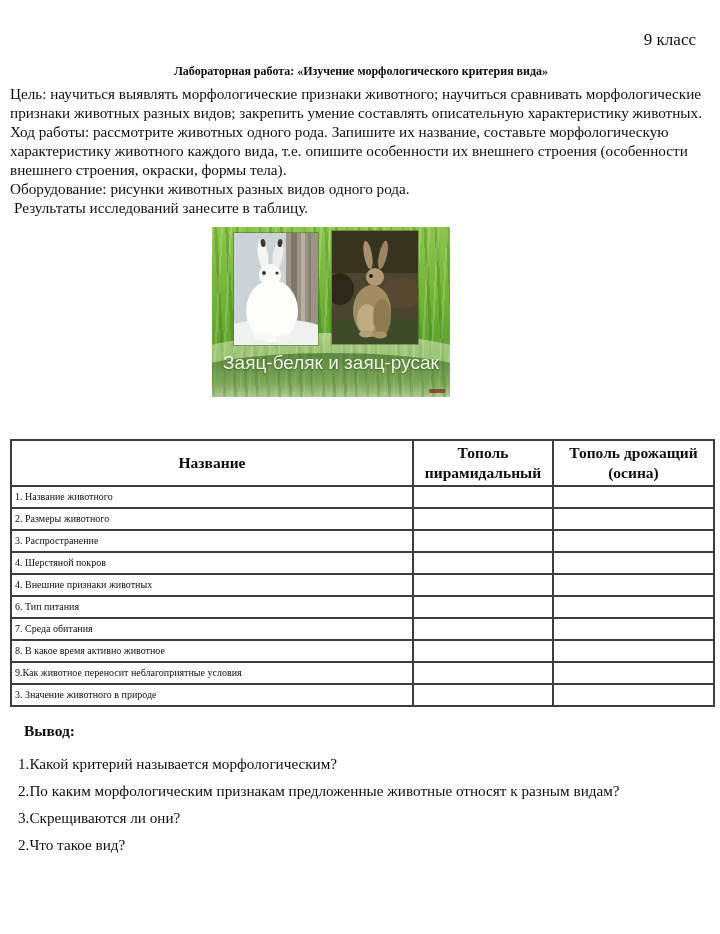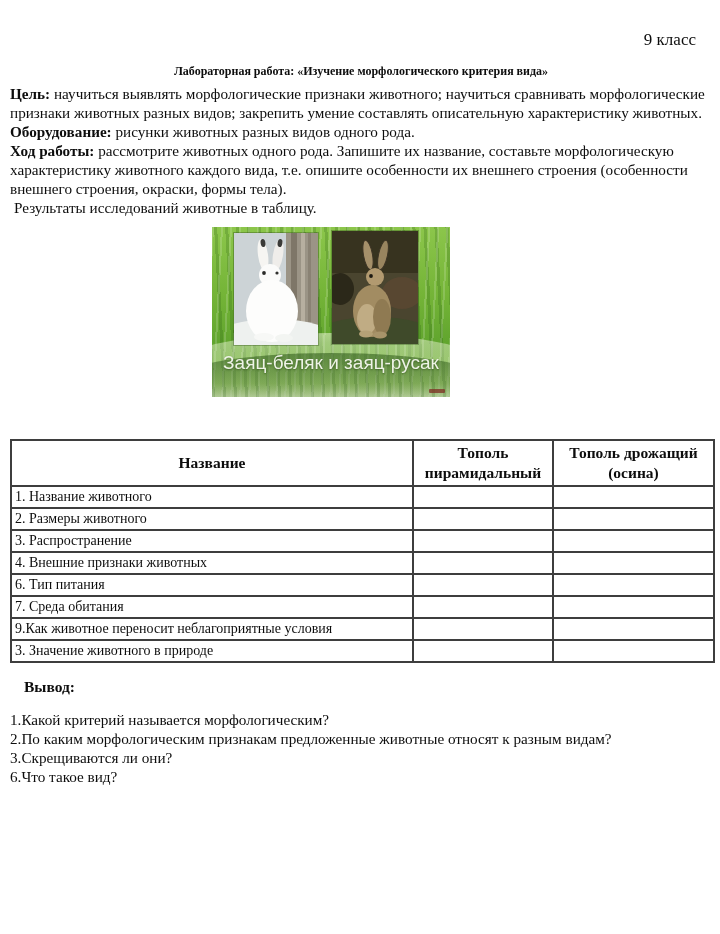--- a/index.html
+++ b/index.html
@@ -18,21 +18,21 @@
   }
   .content {
     position:absolute; top:62px; left:10px; width:702px;
   }
   .doc-title {
     text-align:center; font-weight:bold;
     font-size:12px; line-height:19px;
     margin:0 0 3px 0;
   }
   p.line { margin:0; font-size:15.2px; line-height:19px; }
-  p.line b { font-weight:bold; }
+  p.line b { font-weight:normal; }
   .results-note { padding-left:4px; }
 
   
   figure.photo {
     position:relative; margin:10px 0 0 202px;
     width:238px; height:170px; overflow:hidden;
     background:
       repeating-linear-gradient(93deg, rgba(255,255,255,0.16) 0 2px, rgba(255,255,255,0) 2px 9px),
       repeating-linear-gradient(87deg, rgba(24,78,8,0.20) 0 3px, rgba(0,0,0,0) 3px 11px),
       linear-gradient(180deg, #8cc64b 0%, #74b437 40%, #61a52e 68%, #9cc86b 92%, #cfe2b5 100%);
@@ -76,48 +76,48 @@
   table.worksheet td, table.worksheet th {
     border:2px solid #3e3e3e;
     overflow:hidden;
   }
   table.worksheet th {
     font-weight:bold; font-size:15.5px; line-height:20px;
     text-align:center; vertical-align:middle;
     height:44px; padding:0 1px;
   }
   table.worksheet td {
-    font-size:14px; line-height:20px; height:20px;
+    font-size:10px; line-height:20px; height:20px;
     padding:0 2px 0 3px; vertical-align:middle;
     white-space:nowrap;
   }
 
   
   .conclusion { margin-top:2px; }
   .conclusion-label { font-weight:bold; font-size:15.5px; line-height:19px; margin:14px; }
-  .conclusion p.q { margin:0; font-size:15.2px; line-height:19px; }
+  .conclusion p.q { margin:8px; font-size:15.2px; line-height:19px; }
 </style>
 </head>
 <body>
 
 <div class="page">
 
   <div class="grade">9 класс</div>
 
   <div class="content">
 
     <p class="doc-title">Лабораторная работа: «Изучение морфологического критерия вида»</p>
 
     <p class="line"><b>Цель:</b> <span>научиться выявлять морфологические признаки животного;  научиться сравнивать морфологические признаки животных разных видов; закрепить умение составлять описательную характеристику животных.</span></p>
 
+    <p class="line"><b>Ход работы:</b> <span>рассмотрите животных одного рода. Запишите их название, составьте морфологическую характеристику животного каждого вида, т.е. опишите особенности их внешнего строения (особенности внешнего строения, окраски, формы тела).</span></p>
+
     <p class="line"><b>Оборудование:</b> <span>рисунки животных разных видов одного рода.</span></p>
 
-    <p class="line"><b>Ход работы:</b> <span>рассмотрите животных одного рода. Запишите их название, составьте морфологическую характеристику животного каждого вида, т.е. опишите особенности их внешнего строения (особенности внешнего строения, окраски, формы тела).</span></p>
-
-    <p class="line results-note">Результаты исследований животные в таблицу.</p>
+    <p class="line results-note">Результаты исследований занесите в таблицу.</p>
 
     <figure class="photo">
       <div class="curve-light"></div>
       <div class="curve-dark"></div>
 
       <div class="photo-inner photo-left">
         <svg width="84" height="112" viewBox="0 0 84 112">
           <rect width="84" height="112" fill="#ccd3d6"></rect>
           <rect x="52" y="0" width="32" height="112" fill="#9b9486"></rect>
           <rect x="57" y="0" width="6" height="112" fill="#7e7668"></rect>
@@ -186,39 +186,49 @@
             <td></td>
             <td></td>
           </tr>
 
           <tr>
             <td>3. Распространение</td>
             <td></td>
             <td></td>
           </tr>
 
+          <tr>
+            <td>4. Шерстяной покров</td>
+            <td></td>
+            <td></td>
+          </tr>
 
           <tr>
             <td>4. Внешние признаки животных</td>
             <td></td>
             <td></td>
           </tr>
 
           <tr>
             <td>6. Тип питания</td>
             <td></td>
             <td></td>
           </tr>
 
           <tr>
             <td>7. Среда обитания</td>
             <td></td>
             <td></td>
           </tr>
 
+          <tr>
+            <td>8. В какое время активно животное</td>
+            <td></td>
+            <td></td>
+          </tr>
 
           <tr>
             <td>9.Как животное переносит неблагоприятные условия</td>
             <td></td>
             <td></td>
           </tr>
 
           <tr>
             <td>3. Значение животного в природе</td>
             <td></td>
@@ -231,18 +241,18 @@
       <p class="conclusion-label">Вывод:</p>
       <div>
 
           <p class="q">1.Какой критерий называется морфологическим?</p>
 
           <p class="q">2.По каким морфологическим признакам предложенные животные относят к разным видам?</p>
 
           <p class="q">3.Скрещиваются ли они?</p>
 
 
-          <p class="q">6.Что такое вид?</p>
+          <p class="q">2.Что такое вид?</p>
         </div>
     </div>
 
   </div>
 </div>
 
 </body></html>

